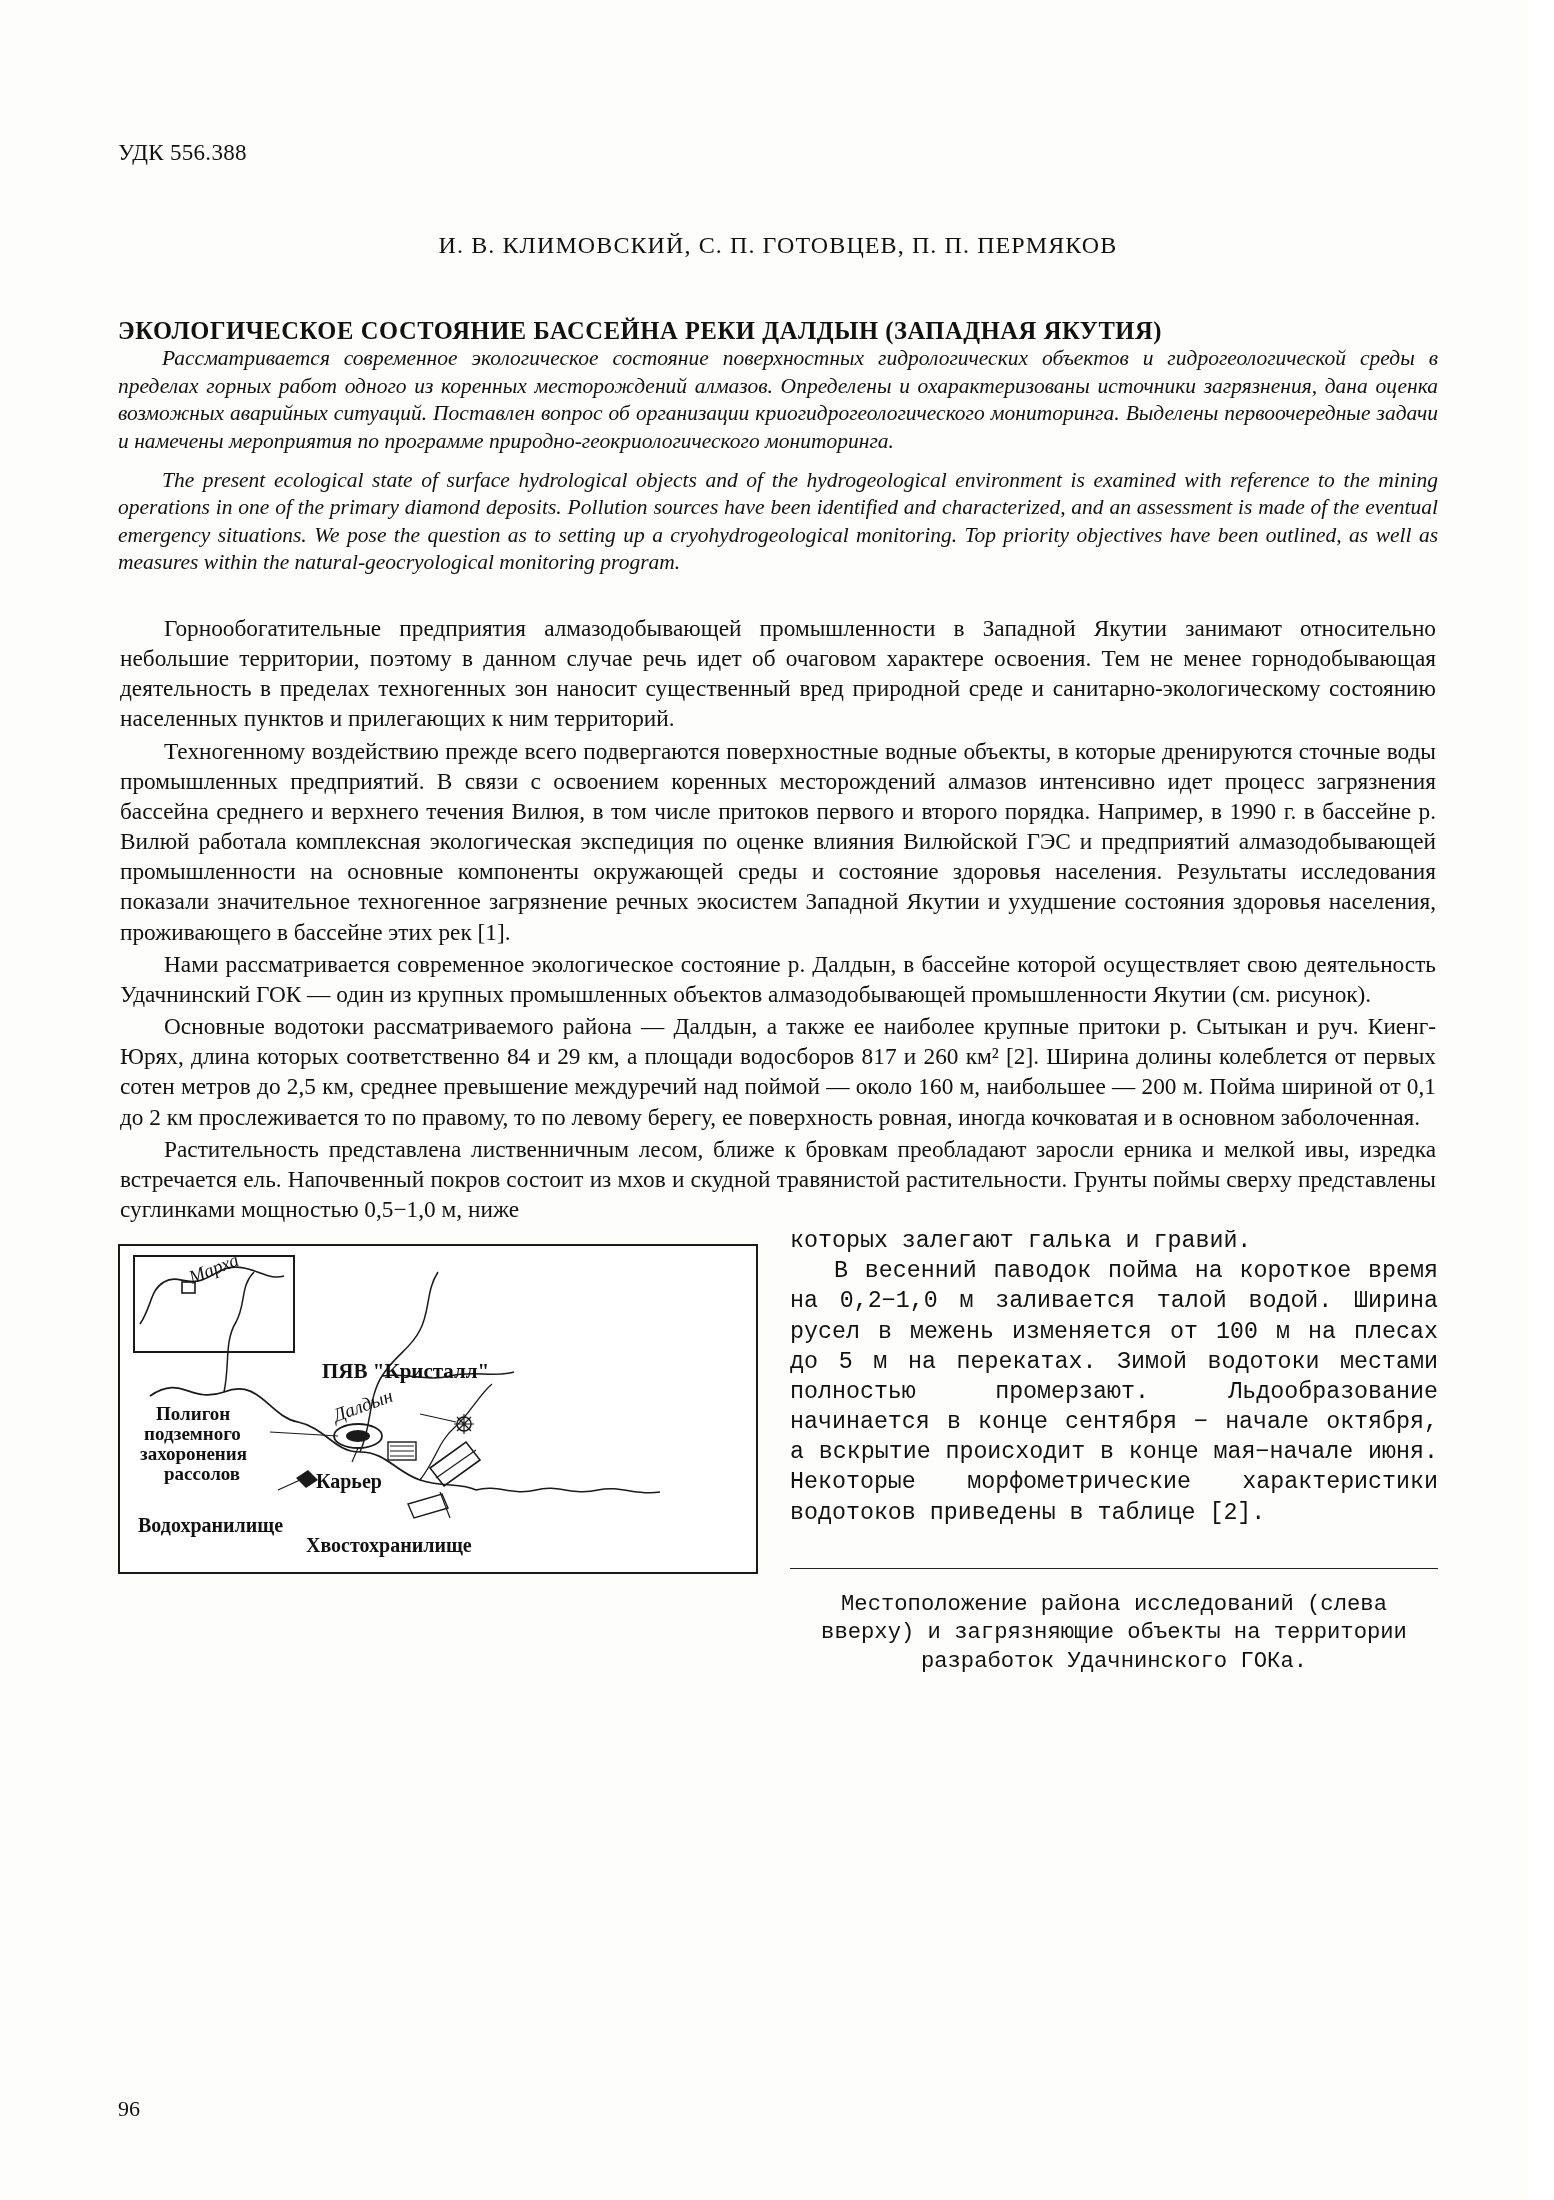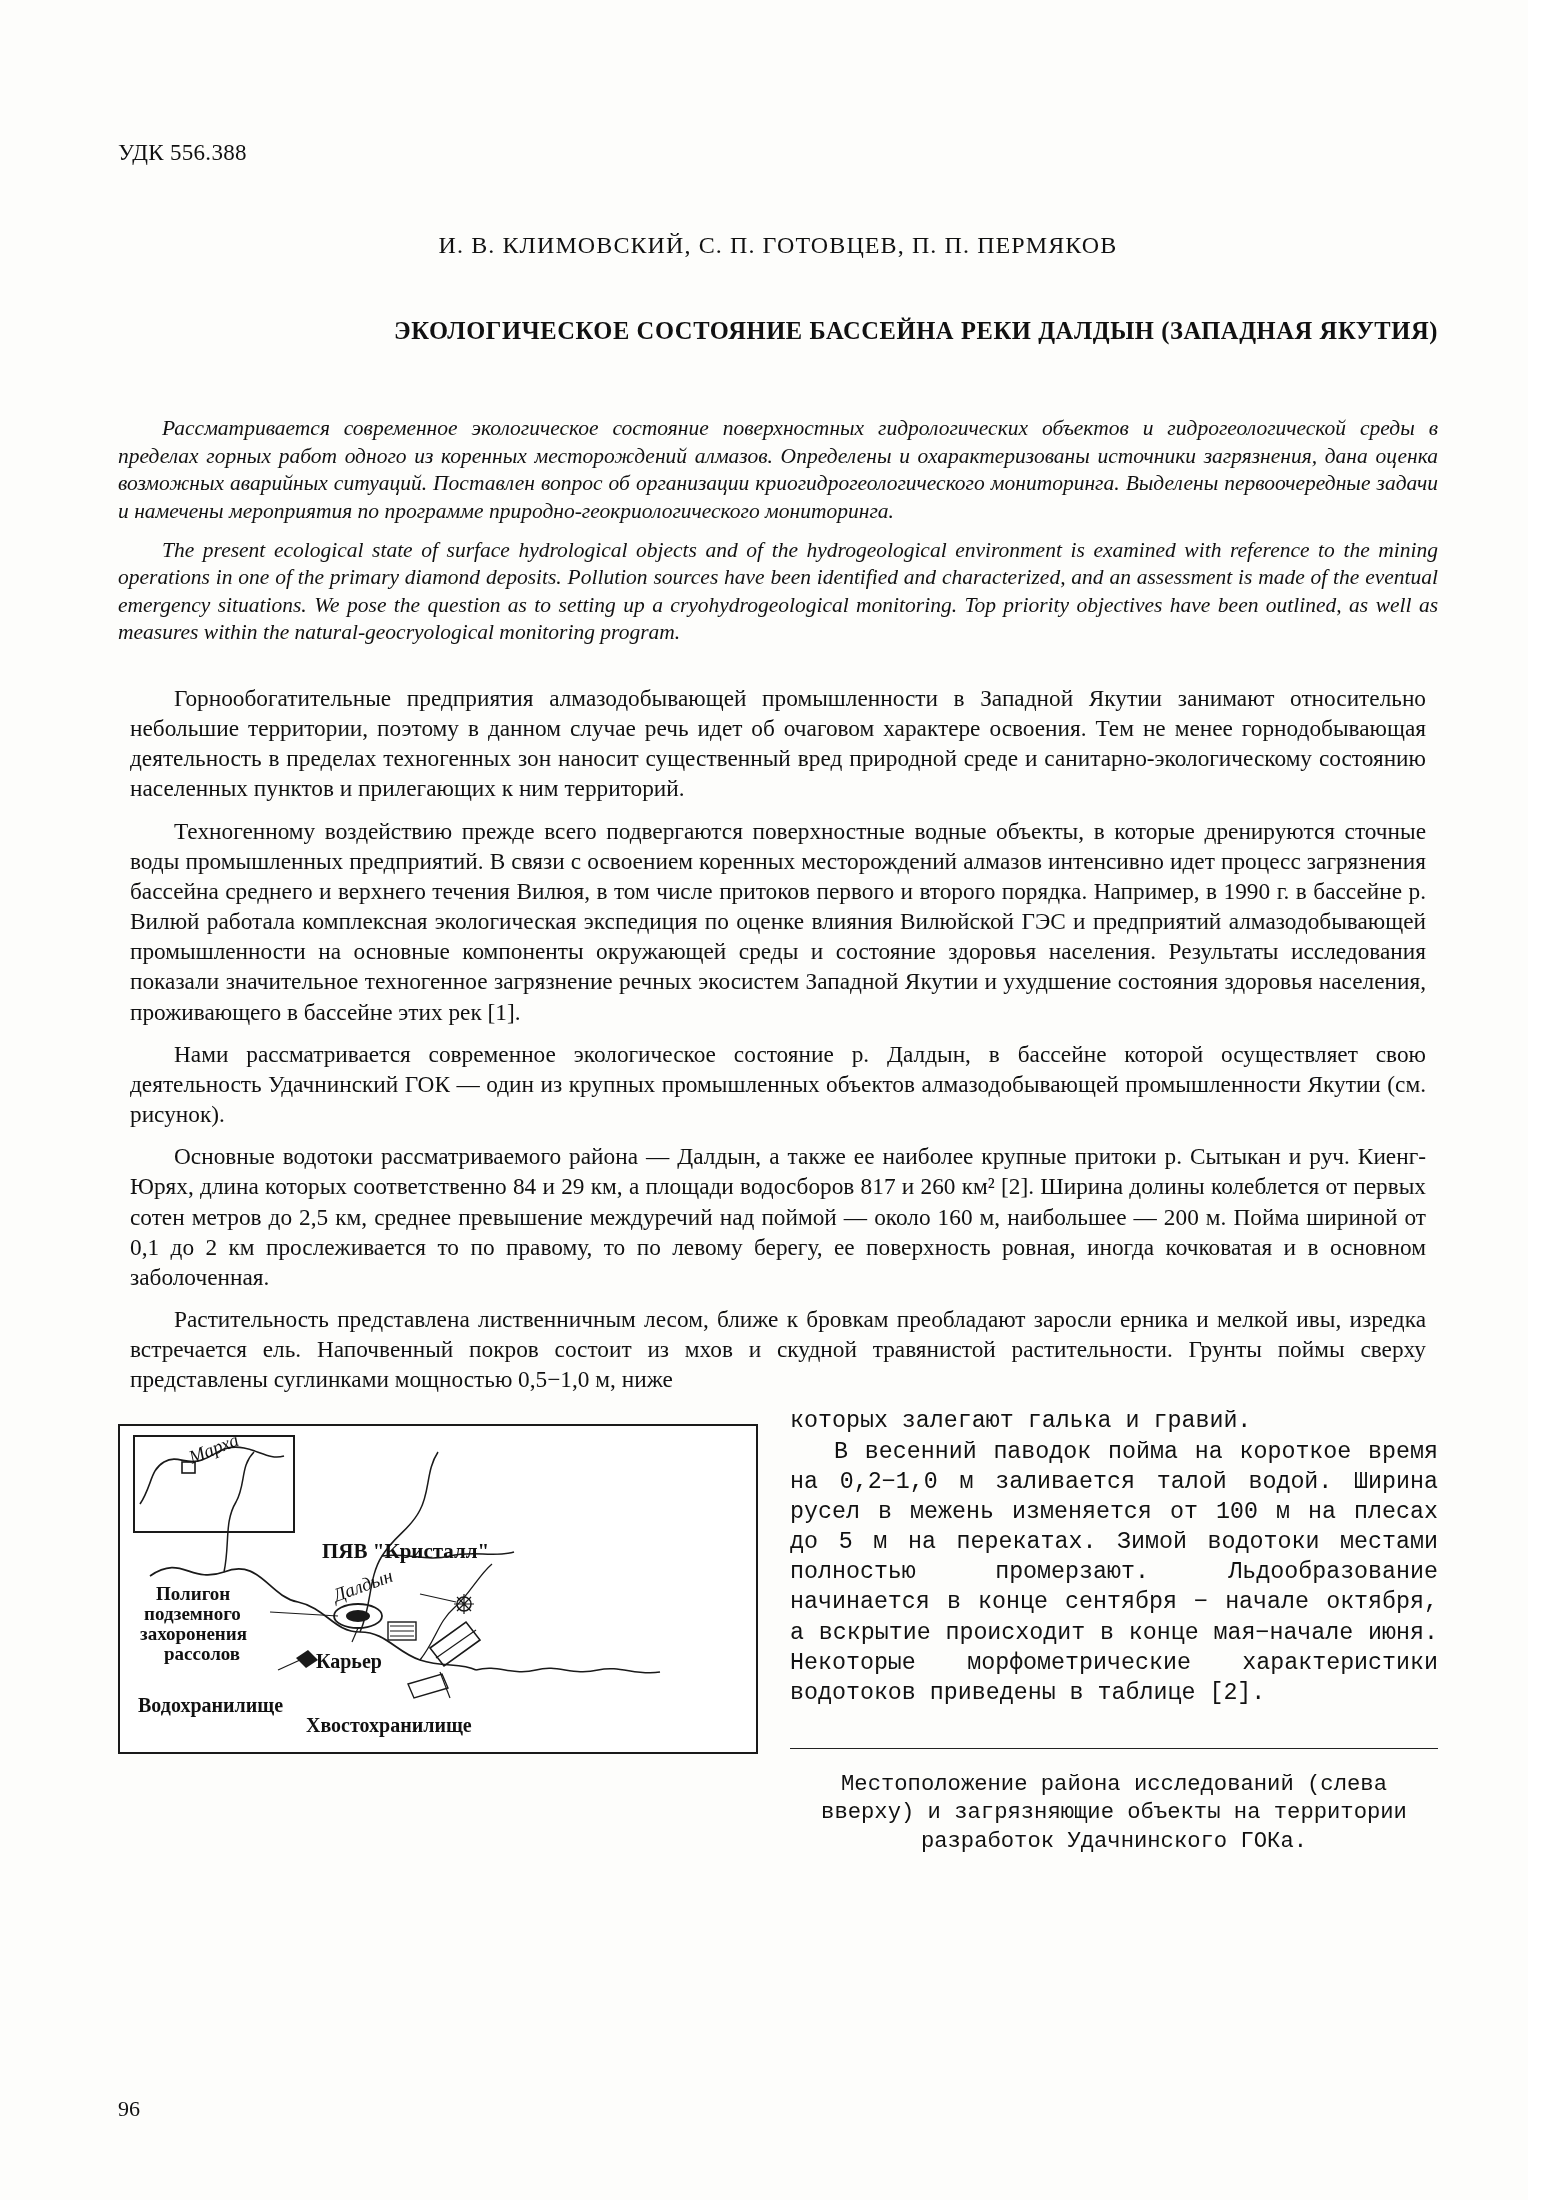--- a/index.html
+++ b/index.html
@@ -34,25 +34,24 @@
     margin-bottom: 66px;
     font-family: "Liberation Serif", serif;
   }
   .authors {
     text-align: center;
     font-size: 24px;
     letter-spacing: 1.1px;
     margin-bottom: 58px;
   }
   .title {
-    text-align: right;
+    text-align: left;
     font-size: 24.5px;
     font-weight: bold;
     letter-spacing: 0.6px;
-    margin-bottom: 70px;
   }
   .abstract {
     font-style: italic;
     font-size: 21.5px;
     line-height: 1.285;
     text-align: justify;
     margin-bottom: 11px;
   }
   .abstract p {
     margin: 0 0 3px 0;
@@ -60,21 +59,21 @@
   }
   .abstract.en {
     margin-bottom: 36px;
   }
   .body-text {
     font-size: 23.3px;
     line-height: 1.295;
     text-align: justify;
   }
   .body-text p {
-    margin: 12px;
+    margin: 2px;
     text-indent: 44px;
   }
   .two-col {
     position: relative;
     margin-top: 2px;
   }
   .figure-box {
     position: absolute;
     left: 0;
     top: 18px;

